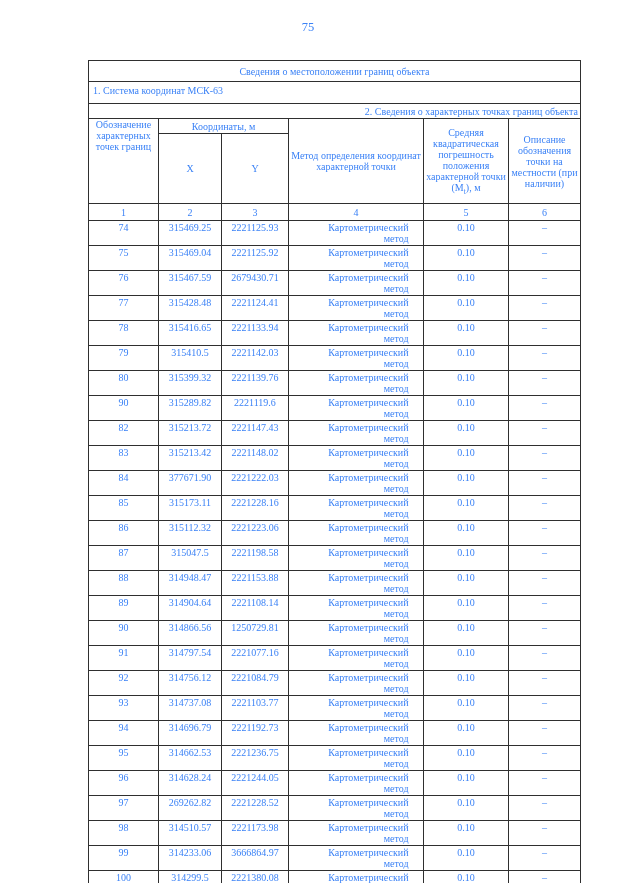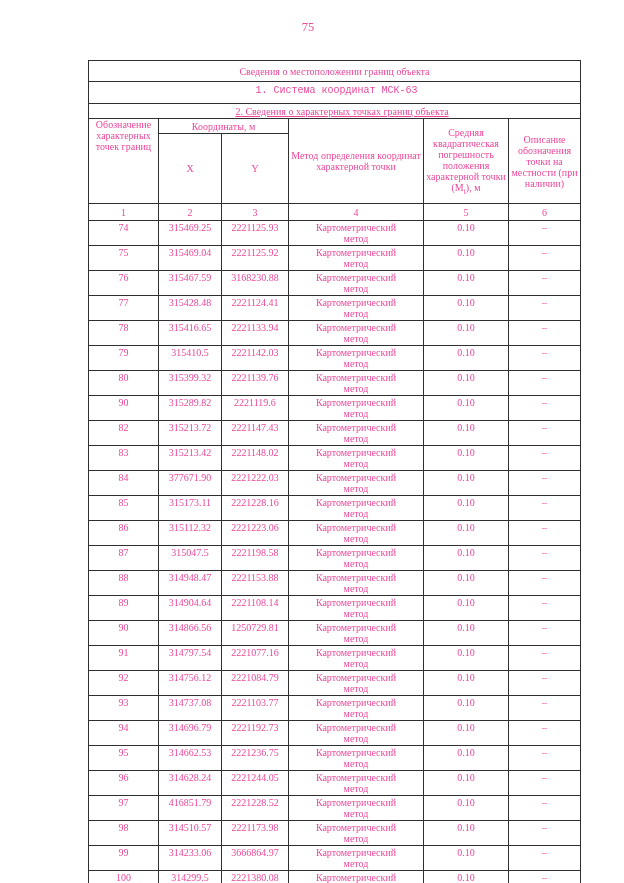--- a/index.html
+++ b/index.html
@@ -3,21 +3,21 @@
 <meta charset="utf-8">
 <style>
   * { margin: 0; padding: 0; box-sizing: border-box; }
   html, body { background: #ffffff; }
   .page {
     position: relative;
     width: 624px;
     height: 883px;
     background: #ffffff;
     font-family: "Liberation Serif", "DejaVu Serif", serif;
-    color: #ec4899;
+    color: #3b82f6;
     overflow: hidden;
   }
   .page-number {
     position: absolute;
     top: 20px;
     left: 0;
     width: 616px;
     text-align: center;
     font-size: 12.5px;
   }
@@ -32,30 +32,30 @@
   table.main td {
     border: 1px solid #2f2f2f;
     font-size: 10px;
     line-height: 11px;
     text-align: center;
     vertical-align: top;
     padding: 1px 2px;
     overflow: hidden;
   }
   tr.title-row td { height: 21px; vertical-align: middle; }
-  tr.section-row-1 td { height: 22px; text-align: center; padding: 3px 0 0 4px; font-family: Liberation Mono, monospace; }
-  tr.section-row-2 td { height: 15px; text-align: center; padding-left: 17px; vertical-align: middle; text-decoration: underline; }
+  tr.section-row-1 td { height: 22px; text-align: left; padding: 3px 0 0 4px; }
+  tr.section-row-2 td { height: 15px; text-align: right; padding-left: 17px; vertical-align: middle; }
   tr.coords-row td { height: 15px; vertical-align: middle; }
   tr.coords-row td.hdr-col1 { vertical-align: top; padding-top: 0; }
   tr.xy-row td { height: 70px; vertical-align: middle; }
   tr.numbers-row td { height: 17px; vertical-align: middle; }
   tr.point-row td { height: 22px; }
   tbody.points tr:last-child td { height: 14px; }
   .col1-span { display: inline-block; max-width: 62px; }
-  .method-span { display: inline-block; max-width: 105px; }
+  .method-span { display: inline-block; max-width: 105px; text-align: right; }
   sub { font-size: 7.5px; line-height: 1; }
 </style>
 </head>
 <body>
 
 <div class="page">
   <div class="page-number">75</div>
 
   <table class="main">
     <colgroup>
@@ -111,21 +111,21 @@
       <td>75</td>
       <td>315469.04</td>
       <td>2221125.92</td>
       <td><span class="method-span">Картометрический метод</span></td>
       <td>0.10</td>
       <td>–</td>
     </tr>
         <tr class="point-row">
       <td>76</td>
       <td>315467.59</td>
-      <td>3168230.88</td>
+      <td>2679430.71</td>
       <td><span class="method-span">Картометрический метод</span></td>
       <td>0.10</td>
       <td>–</td>
     </tr>
         <tr class="point-row">
       <td>77</td>
       <td>315428.48</td>
       <td>2221124.41</td>
       <td><span class="method-span">Картометрический метод</span></td>
       <td>0.10</td>
@@ -278,21 +278,21 @@
         <tr class="point-row">
       <td>96</td>
       <td>314628.24</td>
       <td>2221244.05</td>
       <td><span class="method-span">Картометрический метод</span></td>
       <td>0.10</td>
       <td>–</td>
     </tr>
         <tr class="point-row">
       <td>97</td>
-      <td>416851.79</td>
+      <td>269262.82</td>
       <td>2221228.52</td>
       <td><span class="method-span">Картометрический метод</span></td>
       <td>0.10</td>
       <td>–</td>
     </tr>
         <tr class="point-row">
       <td>98</td>
       <td>314510.57</td>
       <td>2221173.98</td>
       <td><span class="method-span">Картометрический метод</span></td>

